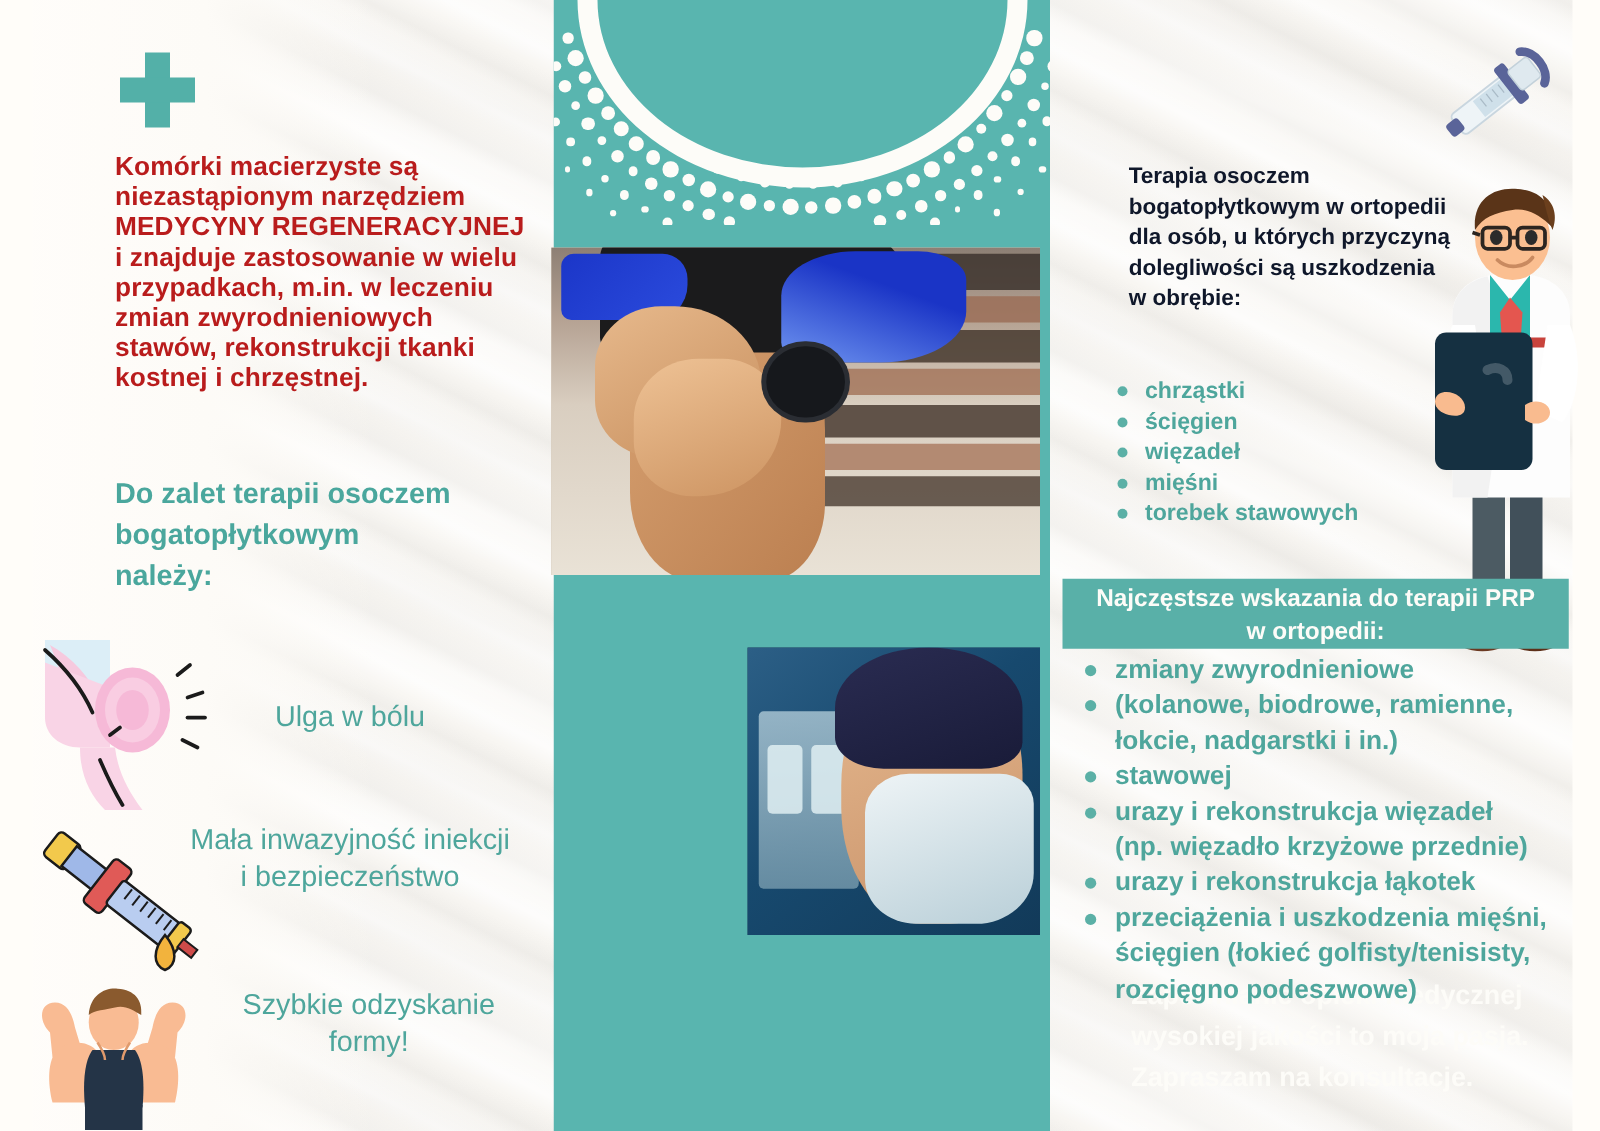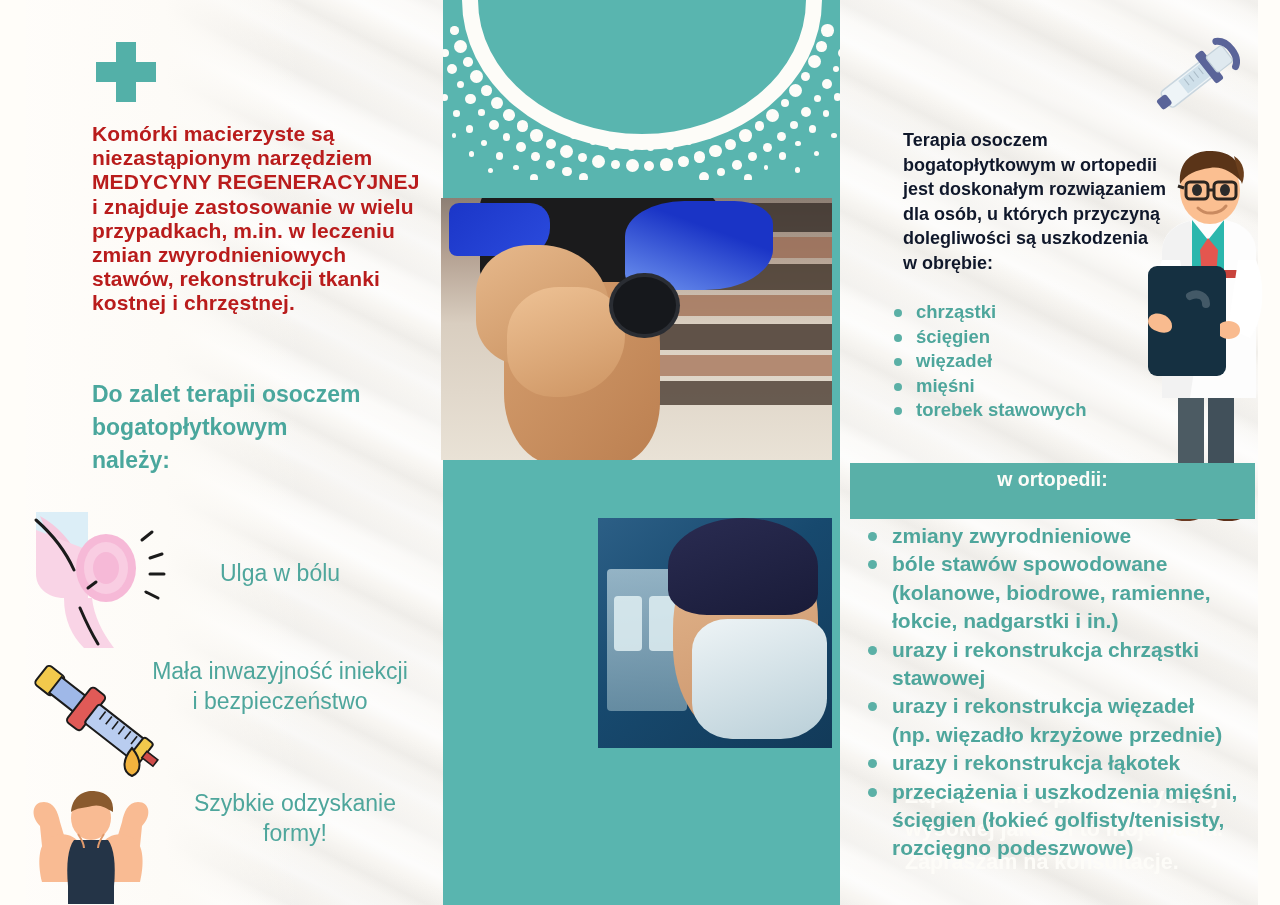--- a/index.html
+++ b/index.html
@@ -425,21 +425,20 @@
           <line x1="42" y1="44" x2="42" y2="52"></line>
         <line x1="48" y1="44" x2="48" y2="52"></line>
           <line x1="54" y1="44" x2="54" y2="52"></line>
       </g>
     </g>
   </svg>
 
   <div class="para-right">
     <div>Terapia osoczem</div>
     <div>bogatopłytkowym w ortopedii</div>
-    <div>jest doskonałym rozwiązaniem</div>
     <div>dla osób, u których przyczyną</div>
     <div>dolegliwości są uszkodzenia</div>
     <div>w obrębie:</div>
   </div>
 
   <ul class="list-right">
     <li>chrząstki</li>
     <li>ścięgien</li>
     <li>więzadeł</li>
     <li>mięśni</li>
@@ -479,35 +478,34 @@
       <line x1="80" y1="42" x2="86" y2="42"></line>
       <line x1="56" y1="40" x2="50" y2="38"></line>
     </g>
     <ellipse cx="69" cy="42" rx="5" ry="6" fill="#2b2b2b"></ellipse>
     <ellipse cx="97" cy="42" rx="5" ry="6" fill="#2b2b2b"></ellipse>
     <path d="M70 60 C78 68 92 66 98 58" stroke="#c98a60" stroke-width="3" fill="none" stroke-linecap="round"></path>
   </svg>
 
   <div class="prp-band">
     <div class="t">
+      <span>Najczęstsze wskazania do terapii PRP</span>
       <span class="l2">w ortopedii:</span>
     </div>
   </div>
 
   <ul class="list-prp">
     <li>
       <span>zmiany zwyrodnieniowe</span>
     </li>
     <li>
-      <span>bóle stawów spowodowane</span>
       <span class="cont">(kolanowe, biodrowe, ramienne,</span>
       <span class="cont">łokcie, nadgarstki i in.)</span>
     </li>
     <li>
-      <span>urazy i rekonstrukcja chrząstki</span>
       <span class="cont">stawowej</span>
     </li>
     <li>
       <span>urazy i rekonstrukcja więzadeł</span>
       <span class="cont">(np. więzadło krzyżowe przednie)</span>
     </li>
     <li>
       <span>urazy i rekonstrukcja łąkotek</span>
     </li>
     <li>

